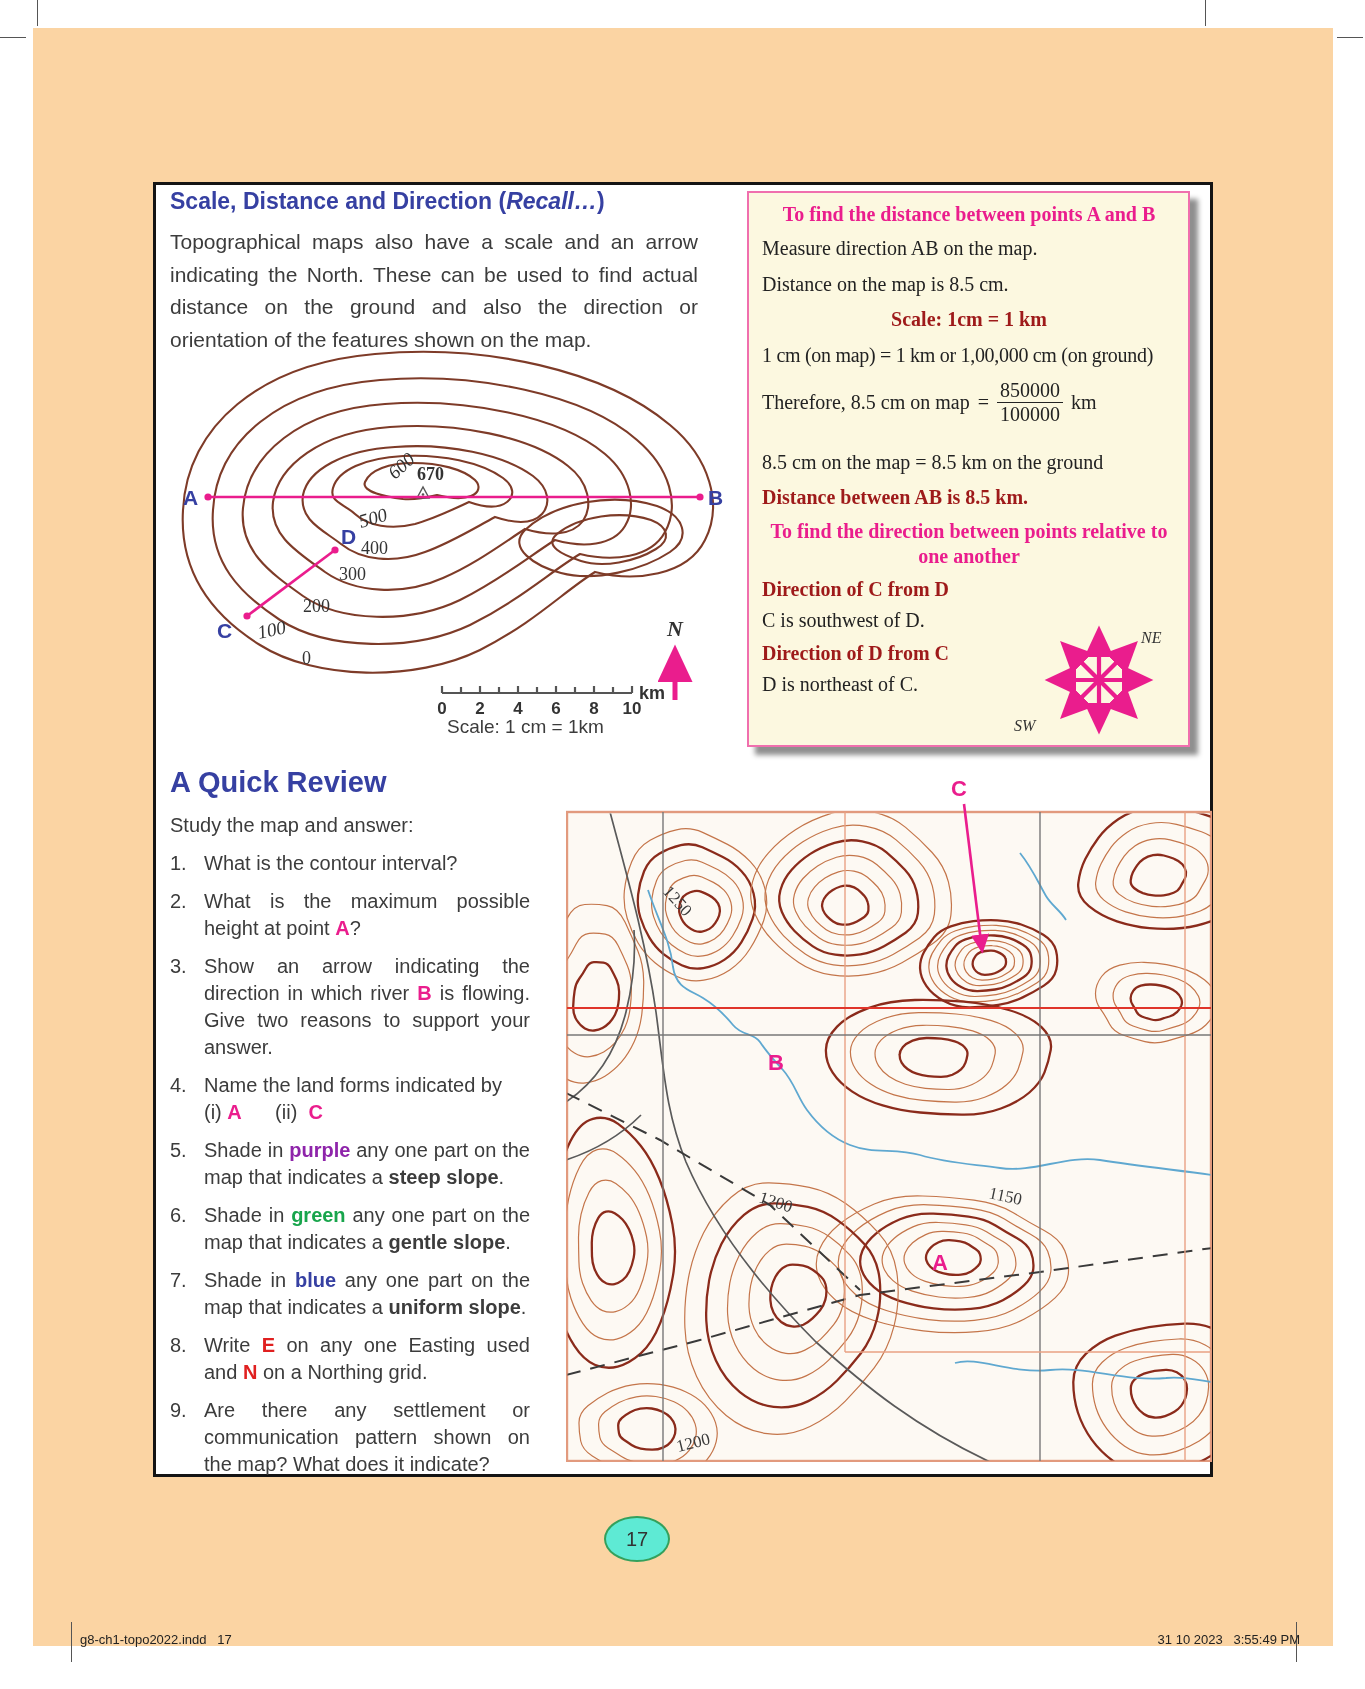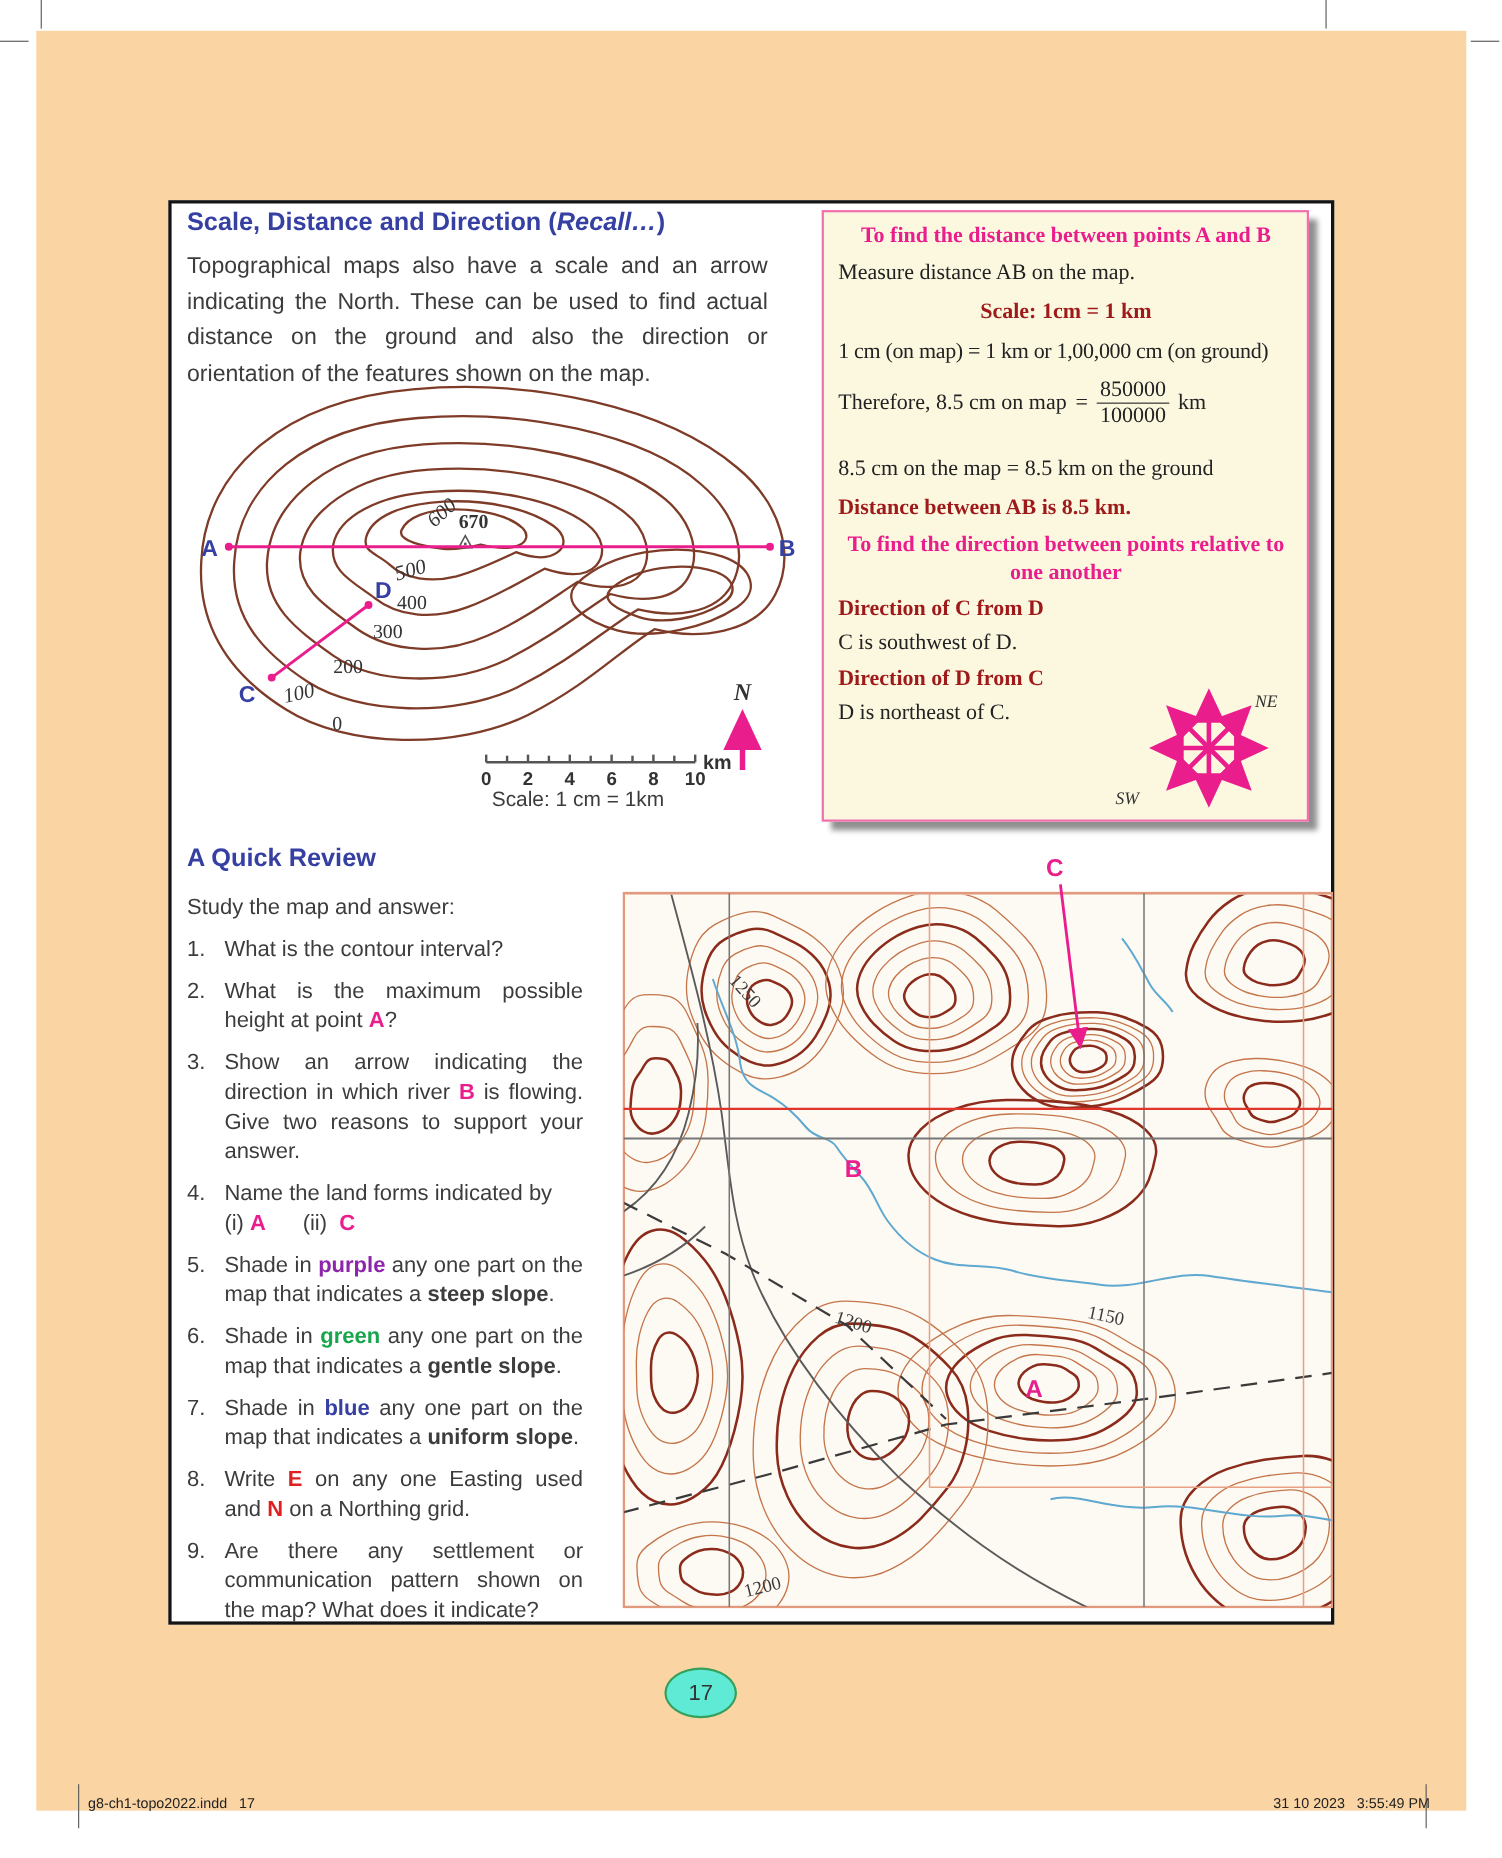--- a/index.html
+++ b/index.html
@@ -8,21 +8,21 @@
   #peach{position:absolute;left:33px;top:28px;width:1300px;height:1618px;background:#fbd4a3;}
   .cropmark{position:absolute;background:#555;}
   
   #mainbox{position:absolute;left:153px;top:182px;width:1060px;height:1295px;
            background:#ffffff;border:3px solid #141414;box-sizing:border-box;}
   
   .h1{position:absolute;left:170px;top:188px;width:540px;font-size:23px;font-weight:bold;color:#3640a2;}
   .h1 .ital{font-style:italic;text-align:right;}
   #para{position:absolute;left:170px;top:226px;width:528px;font-size:21px;line-height:32.5px;
         text-align:justify;color:#3c3c3c;}
-  .h2{position:absolute;left:170px;top:766px;font-size:23px;font-weight:bold;color:#3640a2;}
+  .h2{position:absolute;left:170px;top:766px;font-size:29px;font-weight:bold;color:#3640a2;}
   #intro{position:absolute;left:170px;top:814px;font-size:20px;color:#3c3c3c;}
   #qlist{position:absolute;left:170px;top:850px;width:360px;font-size:20px;line-height:27px;color:#3c3c3c;}
   .qitem{display:flex;margin-bottom:11px;}
   .qnum{width:34px;flex:none;}
   .qtext{flex:1;text-align:justify;}
   .mg{color:#ea1d8d;font-weight:bold;}
   .pu{color:#8e24aa;font-weight:bold;}
   .gr{color:#18a54c;font-weight:bold;}
   .bl{color:#3640a2;font-weight:bold;}
   .rd{color:#e02020;font-weight:bold;}
@@ -149,21 +149,22 @@
       <text x="391" y="384">6</text>
       <text x="429" y="384">8</text>
       <text x="467" y="384">10</text>
     </g>
     <text x="474" y="369" font-size="18" font-weight="bold" fill="#333">km</text>
     <text x="282" y="403" font-size="19" fill="#3c3c3c">Scale: 1 cm = 1km</text>
   </svg>
 
   <div id="dbox">
     <div class="db-title">To find the distance between points A and B</div>
-    <div class="db-body">Measure distance AB on the map.</div>
+    <div class="db-body">Measure direction AB on the map.</div>
+    <div class="db-body">Distance on the map is 8.5 cm.</div>
     <div class="db-scale">Scale: 1cm = 1 km</div>
     <div class="db-body" style="letter-spacing:-0.3px">1 cm (on map) = 1 km or 1,00,000 cm (on ground)</div>
     <div class="db-frac-line">
       <span>Therefore, 8.5 cm on map</span>
       <span>=</span>
       <span class="frac">
         <span class="num">850000</span>
         <span>100000</span>
       </span>
       <span>km</span>

